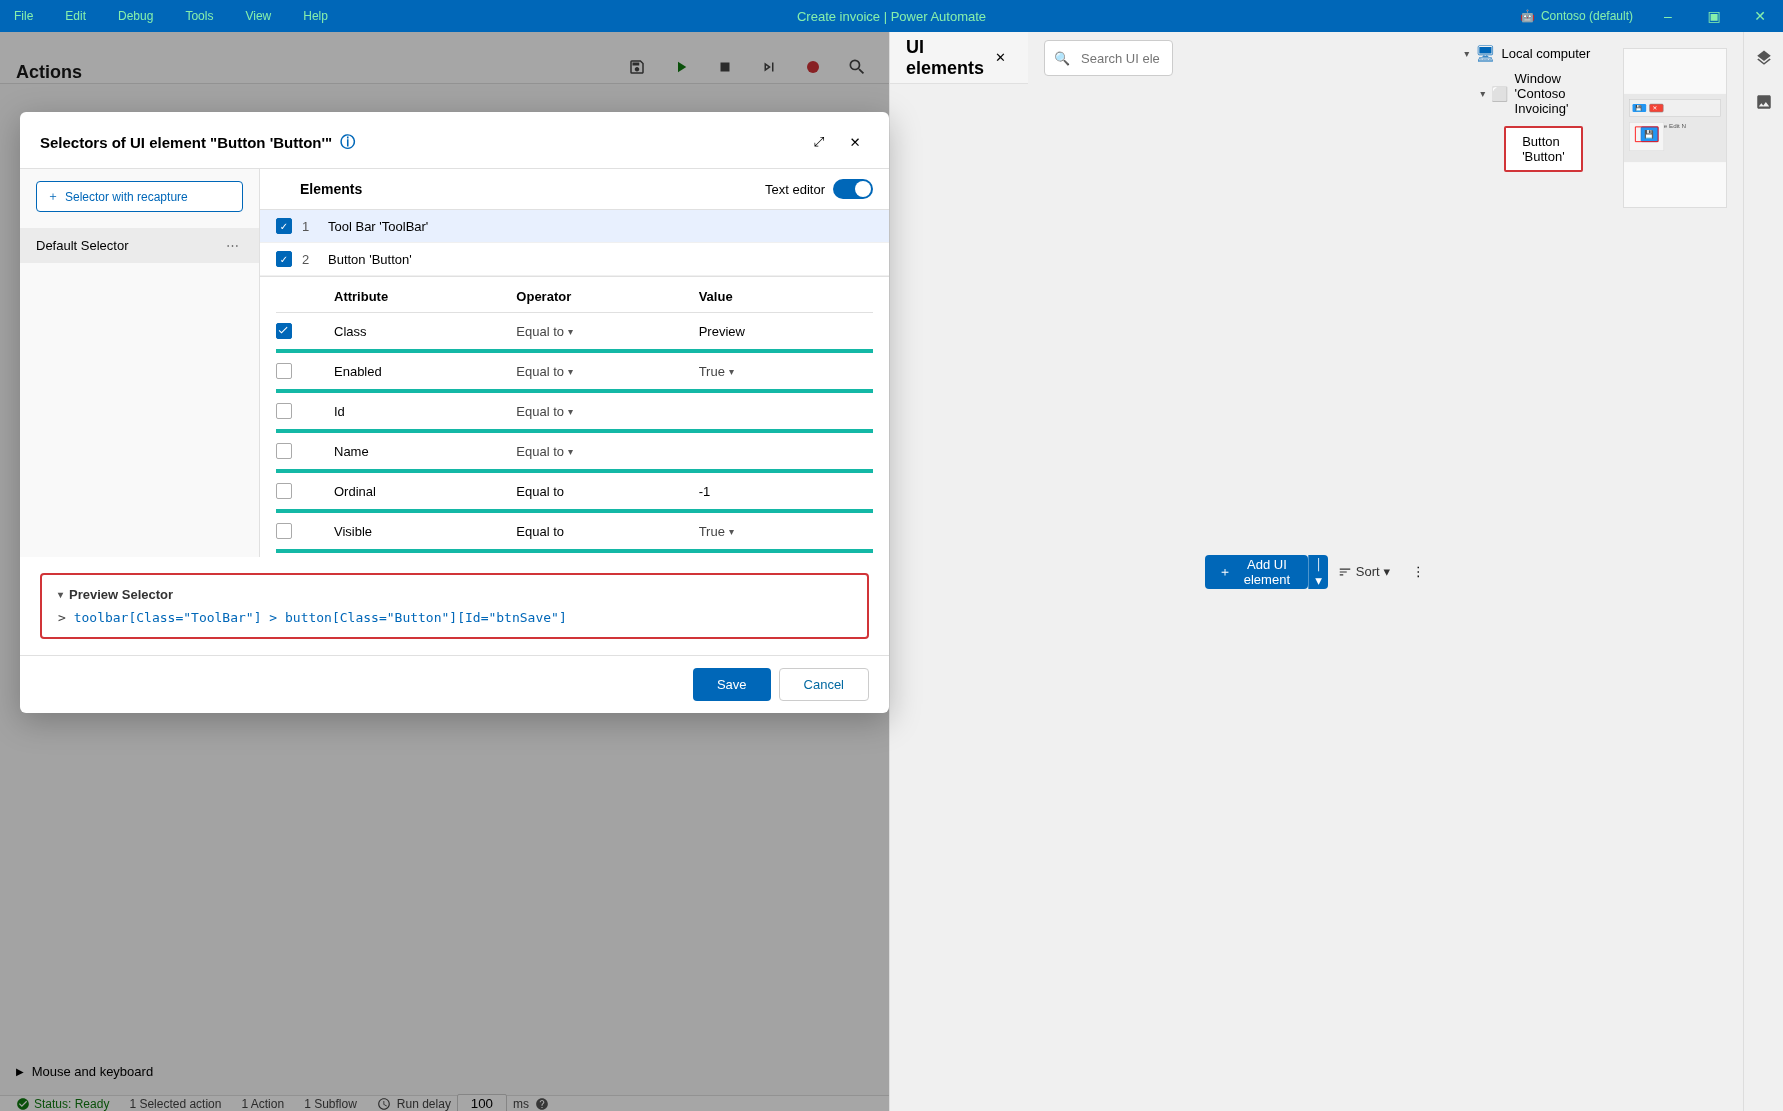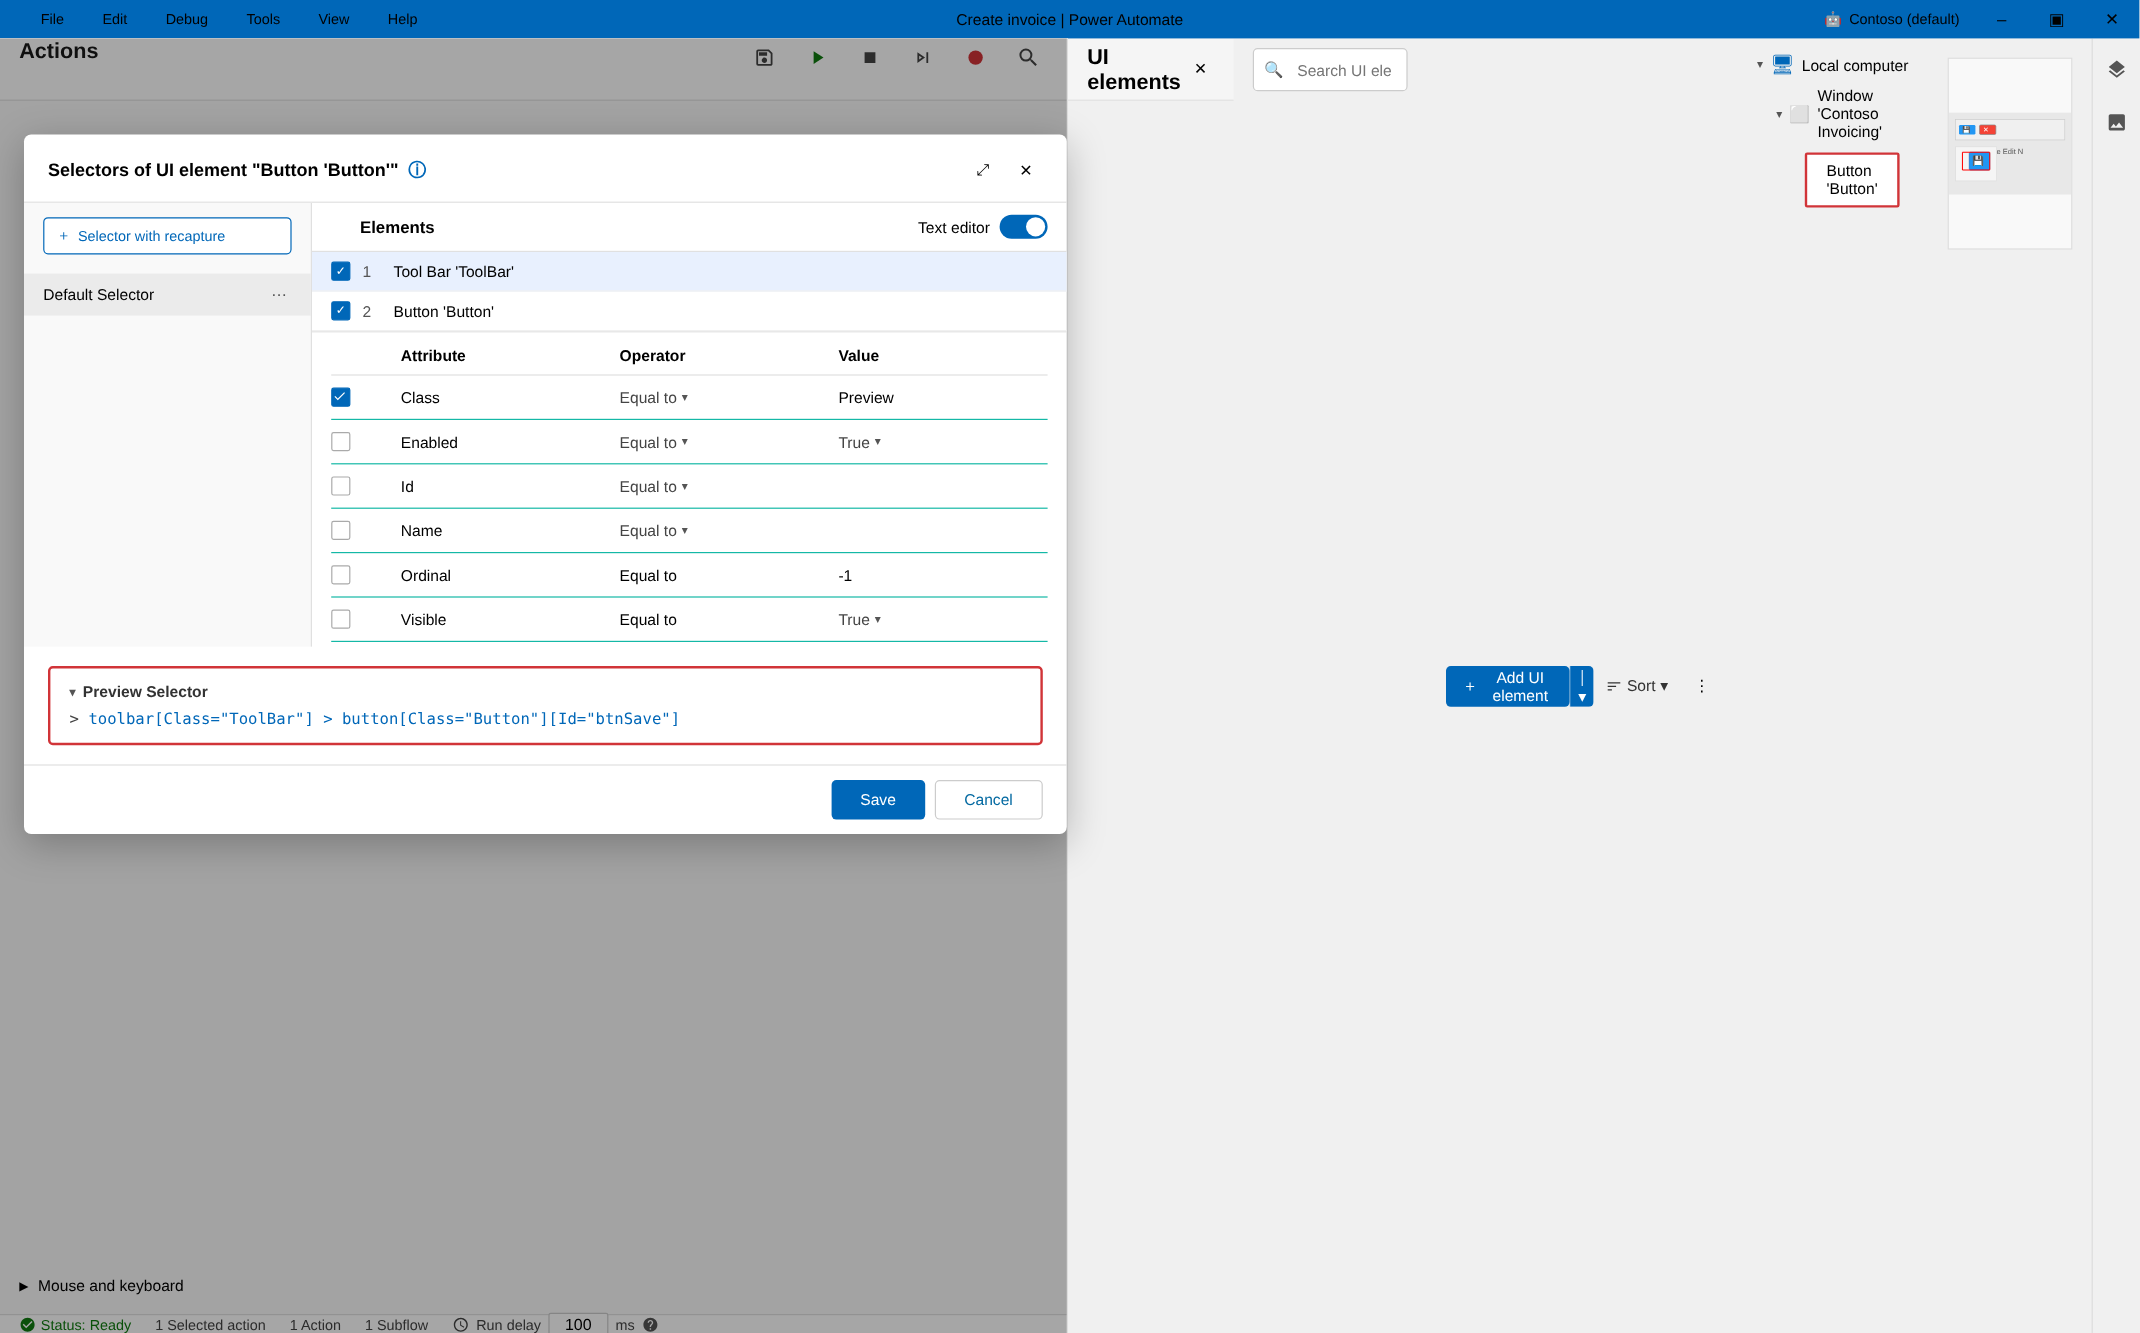--- a/index.html
+++ b/index.html
@@ -4,39 +4,39 @@
   <style>
     * { box-sizing: border-box; margin: 0; padding: 0; }
     body { font-family: 'Segoe UI', sans-serif; font-size: 13px; background: #f0f0f0; overflow: hidden; width: 1783px; height: 1111px; }
 
     
     .titlebar {
       background: #0067b8;
       height: 32px;
       display: flex;
       align-items: center;
-      padding: 0 28px;
-      color: #000000;
+      padding: 0 8px;
+      color: #86efac;
       position: relative;
     }
     .titlebar-menu { display: flex; gap: 20px; }
     .titlebar-menu span { font-size: 12px; cursor: pointer; padding: 4px 6px; }
     .titlebar-title { position: absolute; left: 50%; transform: translateX(-50%); font-size: 13px; }
     .titlebar-controls { position: absolute; right: 0; display: flex; }
     .titlebar-controls span { width: 46px; height: 32px; display: flex; align-items: center; justify-content: center; font-size: 14px; cursor: pointer; }
     .titlebar-account { position: absolute; right: 150px; display: flex; align-items: center; gap: 6px; font-size: 12px; }
 
     
     .main-layout { display: flex; height: calc(1111px - 32px); }
 
     
     .left-panel { width: 890px; display: flex; flex-direction: column; background: #fafafa; border-right: 1px solid #ddd; position: relative; }
 
     
-    .actions-header { background: white; border-bottom: 1px solid #e0e0e0; padding: 0 16px; height: 52px; display: flex; align-items: flex-start; justify-content: space-between; }
+    .actions-header { background: white; border-bottom: 1px solid #e0e0e0; padding: 0 16px; height: 52px; display: flex; align-items: flex-end; justify-content: space-between; }
     .actions-title { font-size: 18px; font-weight: 600; color: #1a1a1a; }
     .actions-toolbar-icons { display: flex; gap: 12px; align-items: center; }
     .toolbar-icon { width: 32px; height: 32px; display: flex; align-items: center; justify-content: center; cursor: pointer; border-radius: 4px; }
     .toolbar-search { width: 32px; height: 32px; display: flex; align-items: center; justify-content: center; cursor: pointer; }
 
     
     .actions-content { flex: 1; overflow: hidden; }
 
     
     .statusbar { height: 16px; background: white; border-top: 1px solid #e0e0e0; display: flex; align-items: center; padding: 0 16px; gap: 20px; font-size: 12px; color: #444; }
@@ -103,21 +103,21 @@
     .element-row { padding: 8px 16px; display: flex; align-items: center; gap: 10px; cursor: pointer; border-bottom: 1px solid #f0f0f0; }
     .element-row.active { background: #e8f0fe; }
     .checkbox { width: 16px; height: 16px; border: 1px solid #0067b8; background: #0067b8; display: flex; align-items: center; justify-content: center; border-radius: 2px; flex-shrink: 0; }
     .checkbox-check { color: white; font-size: 10px; }
     .element-number { color: #555; font-size: 13px; min-width: 16px; }
     .element-label { font-size: 13px; }
 
     
     .attrs-table { padding: 4px 16px; flex: 1; overflow-y: auto; }
     .attrs-header { display: grid; grid-template-columns: 50px 1fr 1fr 1fr; padding: 8px 0; border-bottom: 1px solid #e0e0e0; font-weight: 600; font-size: 13px; gap: 8px; }
-    .attr-row { display: grid; grid-template-columns: 50px 1fr 1fr 1fr; padding: 10px 0; border-bottom: 1px solid #14b8a6; align-items: center; gap: 8px; }
+    .attr-row { display: grid; grid-template-columns: 50px 1fr 1fr 1fr; padding: 10px 0; border-bottom: 4px solid #14b8a6; align-items: center; gap: 8px; }
     .attr-checkbox { width: 16px; height: 16px; border: 1px solid #aaa; background: white; border-radius: 2px; }
     .attr-checkbox.checked { background: #0067b8; border-color: #0067b8; }
     .operator-select { display: flex; align-items: center; gap: 4px; color: #444; }
     .chevron-down { font-size: 10px; color: #555; }
 
     
     .preview-section { border: 2px solid #d13438; border-radius: 4px; margin: 16px 20px; padding: 12px 16px; }
     .preview-header { display: flex; align-items: center; gap: 6px; font-size: 13px; font-weight: 600; margin-bottom: 8px; color: #333; }
     .preview-chevron { font-size: 10px; color: #555; }
     .preview-code { font-family: 'Consolas', monospace; font-size: 13px; color: #444; }

